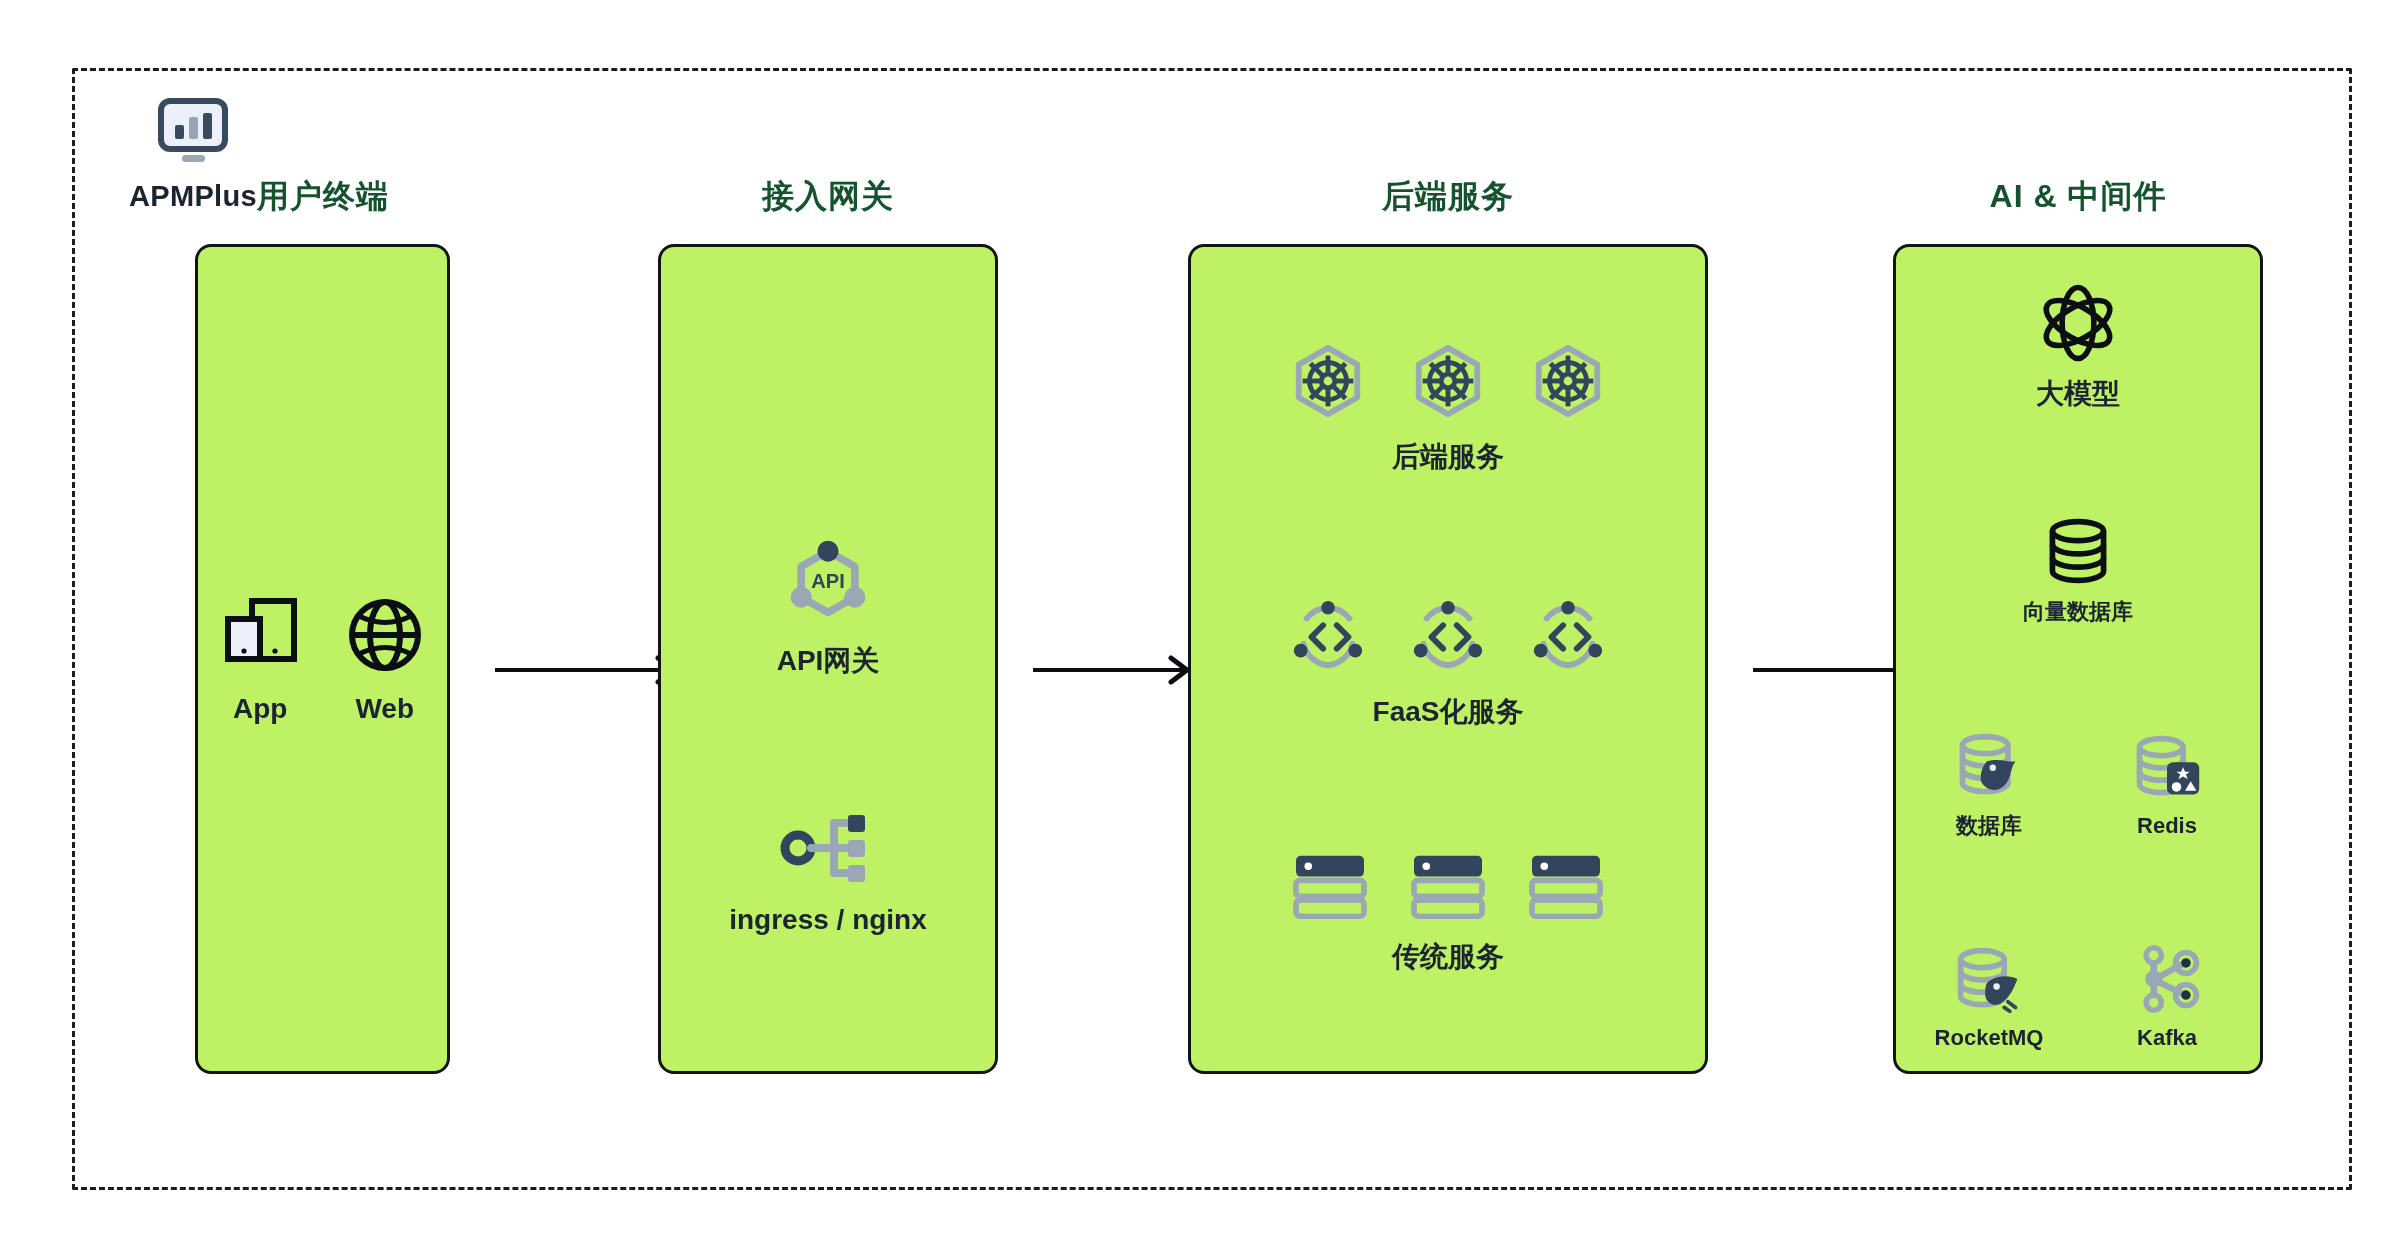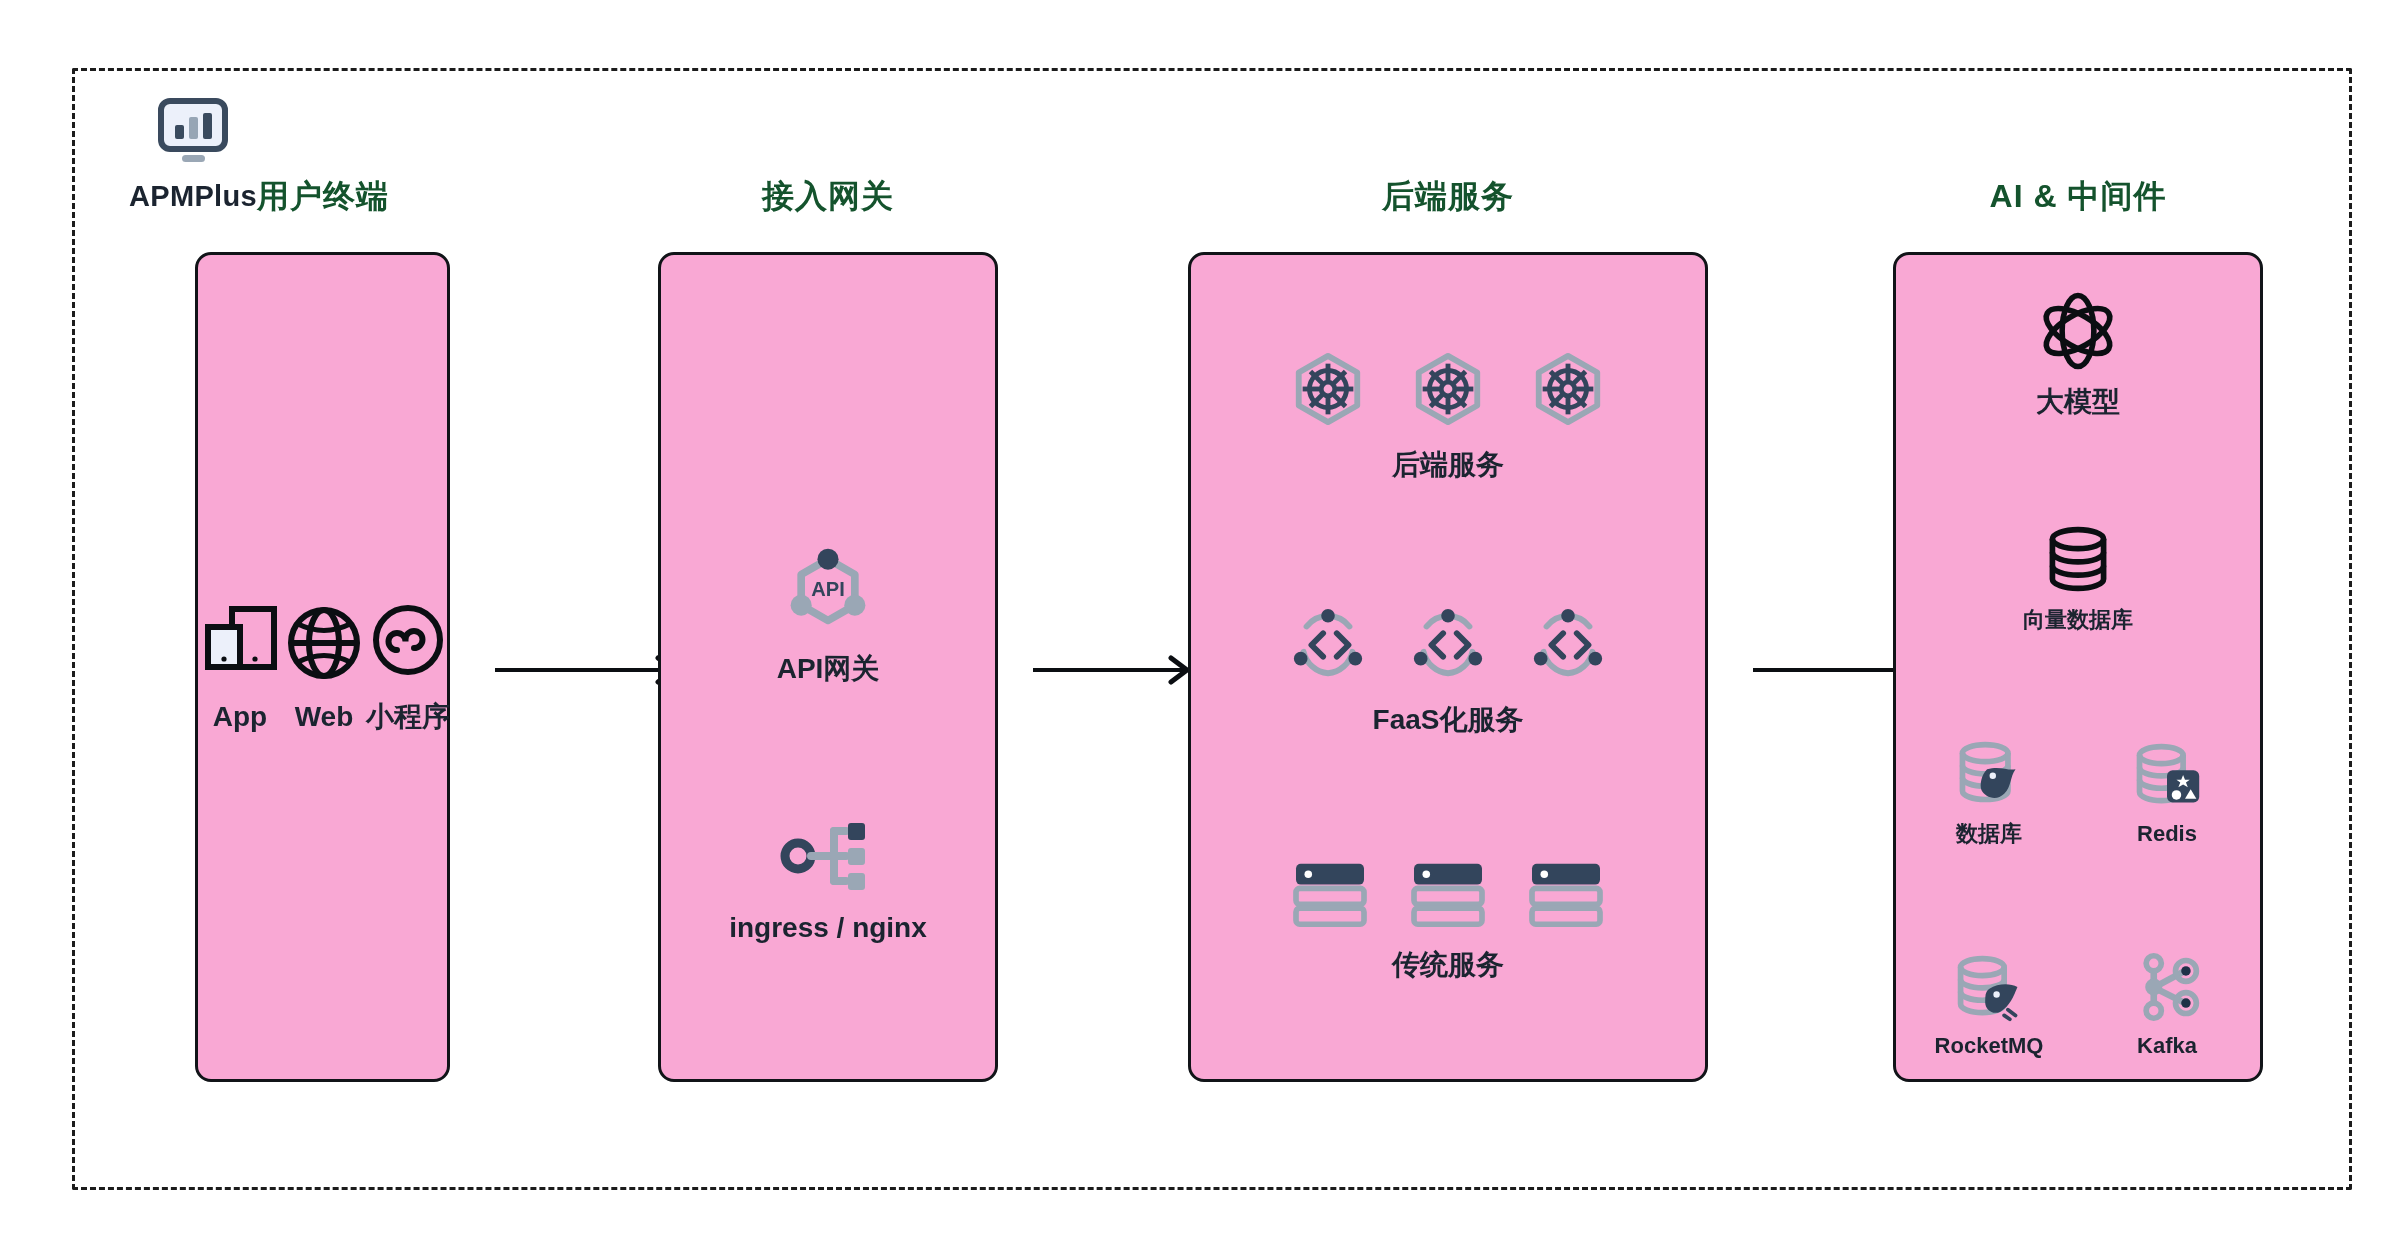--- a/index.html
+++ b/index.html
@@ -64,22 +64,22 @@
     text-align: center;
     font-size: 32px;
     font-weight: bold;
     color: #14532d;
     letter-spacing: 1px;
     height: 40px;
     line-height: 40px;
     white-space: nowrap;
   }
   .panel {
-    margin-top: 36px;
-    background: #f9a8d4;
+    margin-top: 28px;
+    background: #bef264;
     border: 3px solid #111418;
     border-radius: 16px;
     box-sizing: border-box;
     position: relative;
   }
 
   
   .node {
     display: flex;
     flex-direction: column;
@@ -223,30 +223,20 @@
               <circle cx="42" cy="42" r="33" fill="none" stroke="#0b0e12" stroke-width="6"></circle>
               <ellipse cx="42" cy="42" rx="15" ry="33" fill="none" stroke="#0b0e12" stroke-width="6"></ellipse>
               <line x1="9" y1="42" x2="75" y2="42" stroke="#0b0e12" stroke-width="6"></line>
               <path d="M16 23 Q42 36 68 23" fill="none" stroke="#0b0e12" stroke-width="5"></path>
               <path d="M16 61 Q42 48 68 61" fill="none" stroke="#0b0e12" stroke-width="5"></path>
             </svg>
           </span>
           <span class="node-label">Web</span>
         </div>
 
-        <div class="node">
-          <span class="icon-wrap">
-            <svg viewBox="0 0 84 84" width="84" height="84">
-              <circle cx="42" cy="42" r="32" fill="none" stroke="#0b0e12" stroke-width="6"></circle>
-              <path d="M31 52 a8.5 8.5 0 0 1 0 -17 a8.5 8.5 0 0 1 8.5 8.5 v-2
-                       a8.5 8.5 0 0 1 8.5 -8.5 a8.5 8.5 0 0 1 0 17" fill="none" stroke="#0b0e12" stroke-width="6" stroke-linecap="round"></path>
-            </svg>
-          </span>
-          <span class="node-label">小程序</span>
-        </div>
 
       </div>
     </div>
   </div>
 
   <div class="arrow" id="arrow-1">
     <svg viewBox="0 0 185 30" width="185" height="30">
       <line x1="0" y1="15" x2="176" y2="15" stroke="#0b0e12" stroke-width="4"></line>
       <polyline points="163,3 179,15 163,27" fill="none" stroke="#0b0e12" stroke-width="5" stroke-linecap="round" stroke-linejoin="round"></polyline>
     </svg>

